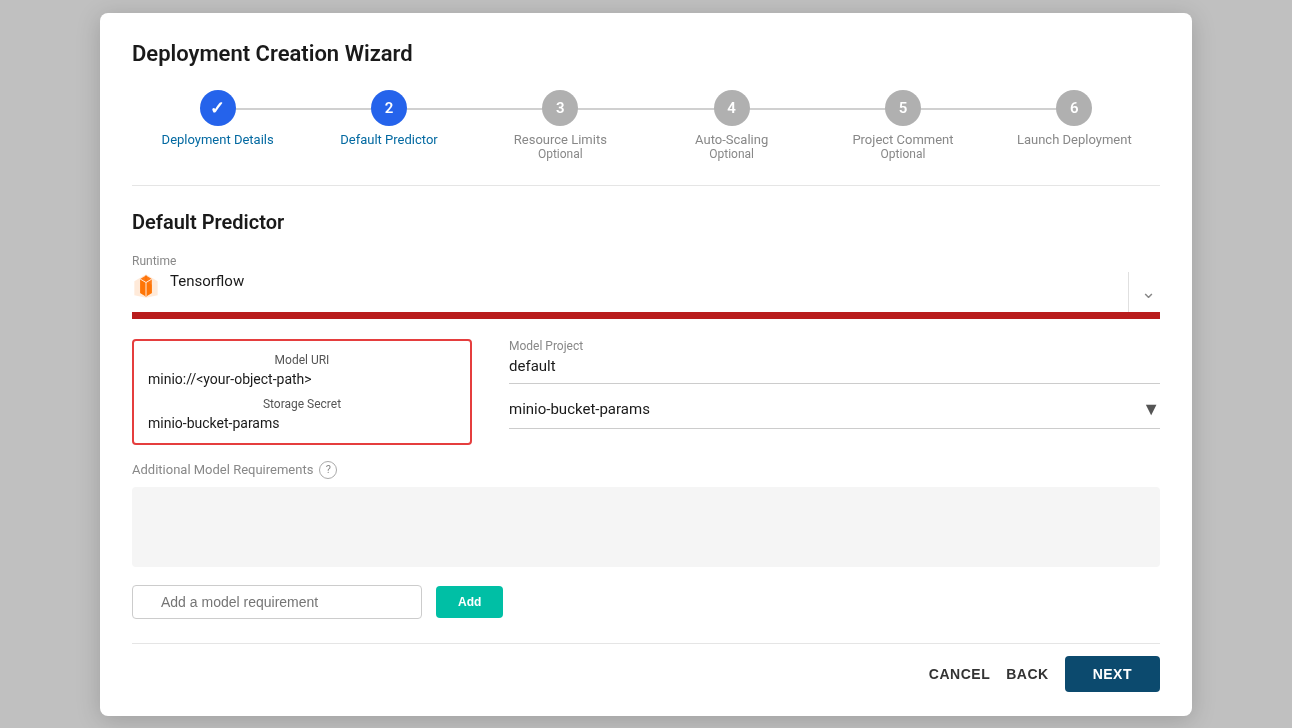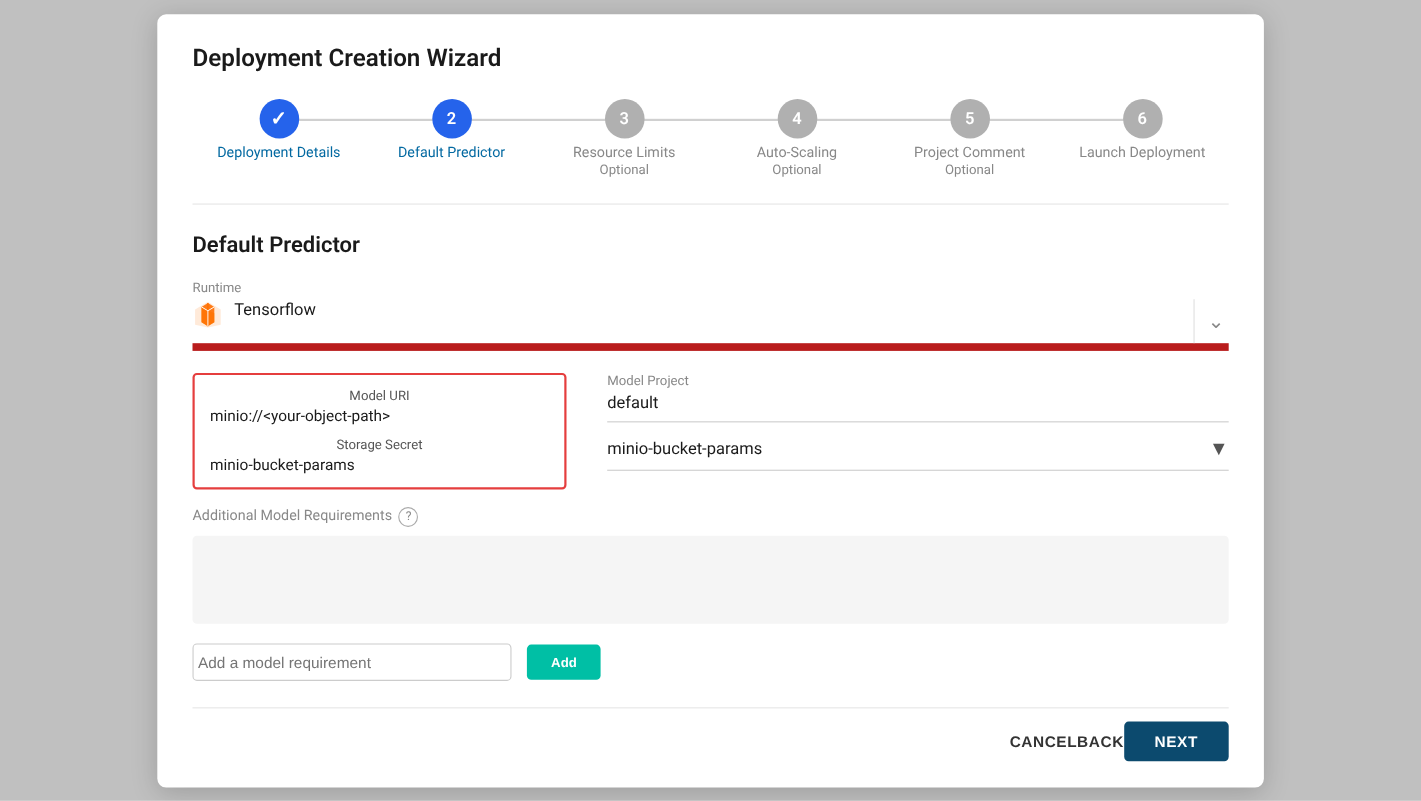--- a/index.html
+++ b/index.html
@@ -7,21 +7,21 @@
       background: #c0c0c0;
       display: flex;
       justify-content: center;
       align-items: center;
       min-height: 100vh;
       font-family: -apple-system, BlinkMacSystemFont, 'Segoe UI', Roboto, sans-serif;
     }
     .modal {
       background: #fff;
       border-radius: 8px;
-      width: 1006px;
+      width: 1092px;
       min-height: 700px;
       padding: 28px 32px 24px 32px;
       box-shadow: 0 4px 24px rgba(0,0,0,0.18);
       display: flex;
       flex-direction: column;
     }
     .modal-title {
       font-size: 22px;
       font-weight: 600;
       color: #1a1a1a;
@@ -227,41 +227,42 @@
     .add-req-row {
       display: flex;
       align-items: center;
       gap: 14px;
       margin-top: 14px;
       margin-bottom: 24px;
     }
     .add-req-input {
       border: 1px solid #ccc;
       border-radius: 4px;
-      padding: 8px 4px;
+      padding: 8px 28px;
       font-size: 14px;
       width: 290px;
       outline: none;
       color: #1a1a1a;
     }
     .add-button {
       background: #00bfa5;
       color: #fff;
       border: none;
       border-radius: 4px;
       padding: 9px 22px;
       font-size: 12px;
       font-weight: 600;
       cursor: pointer;
     }
     
     .footer {
       display: flex;
       justify-content: flex-end;
       align-items: center;
+      gap: 16px;
       margin-top: auto;
       padding-top: 12px;
       border-top: 1px solid #e5e5e5;
     }
     .btn-cancel {
       background: none;
       border: none;
       font-size: 14px;
       font-weight: 600;
       color: #333;

